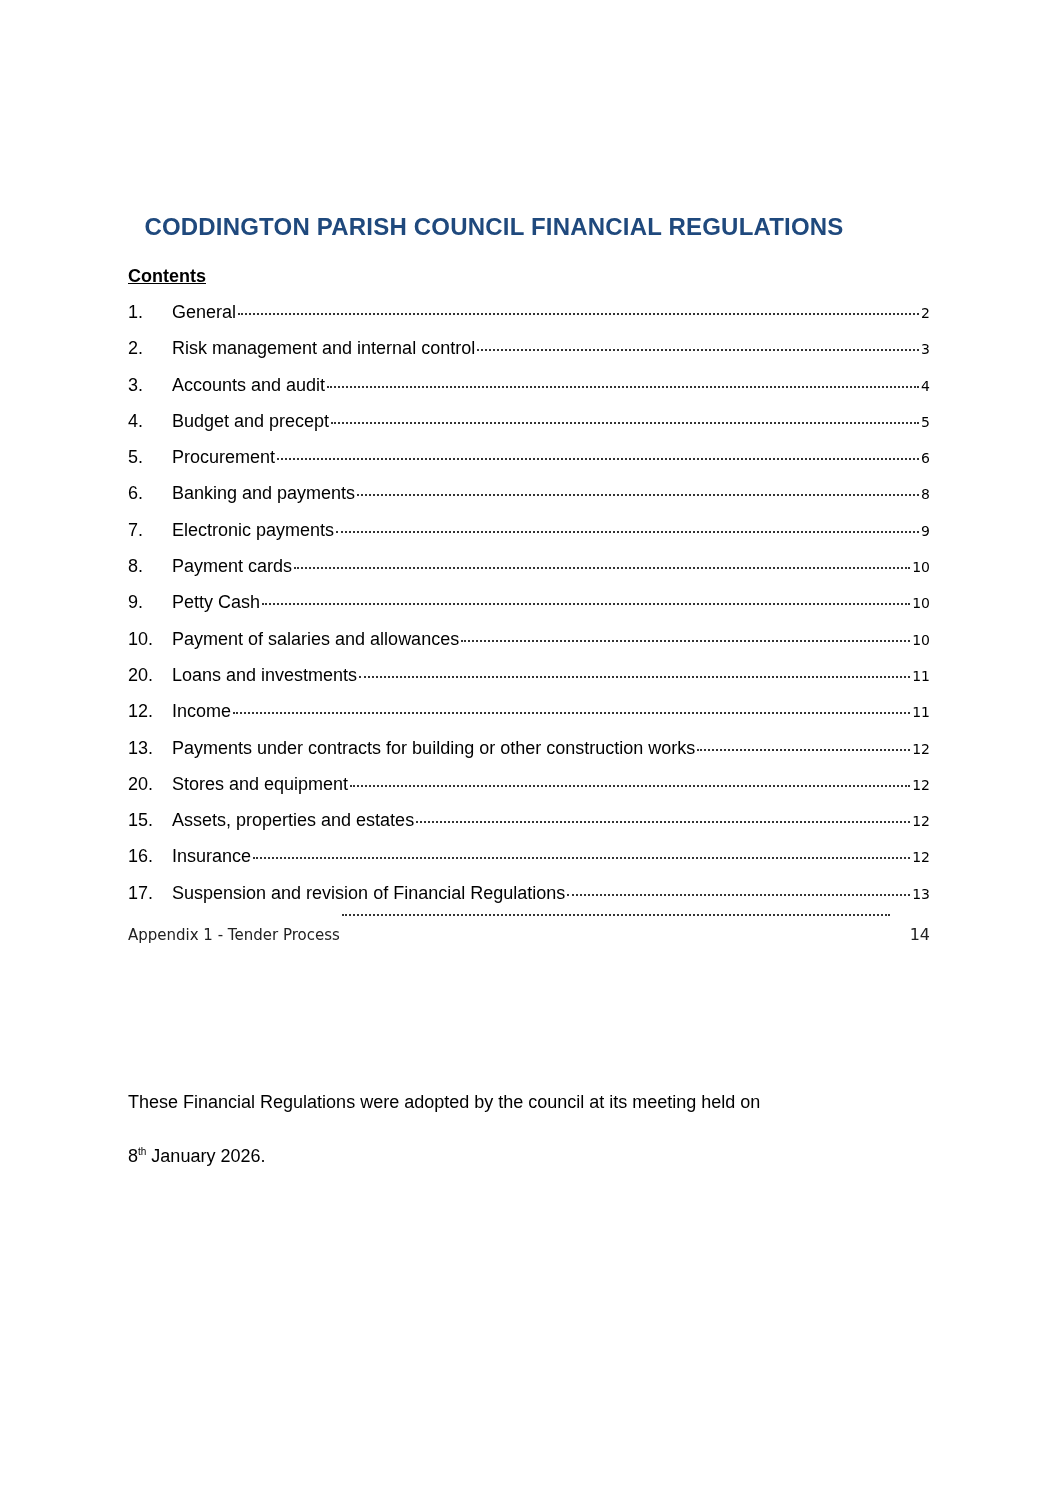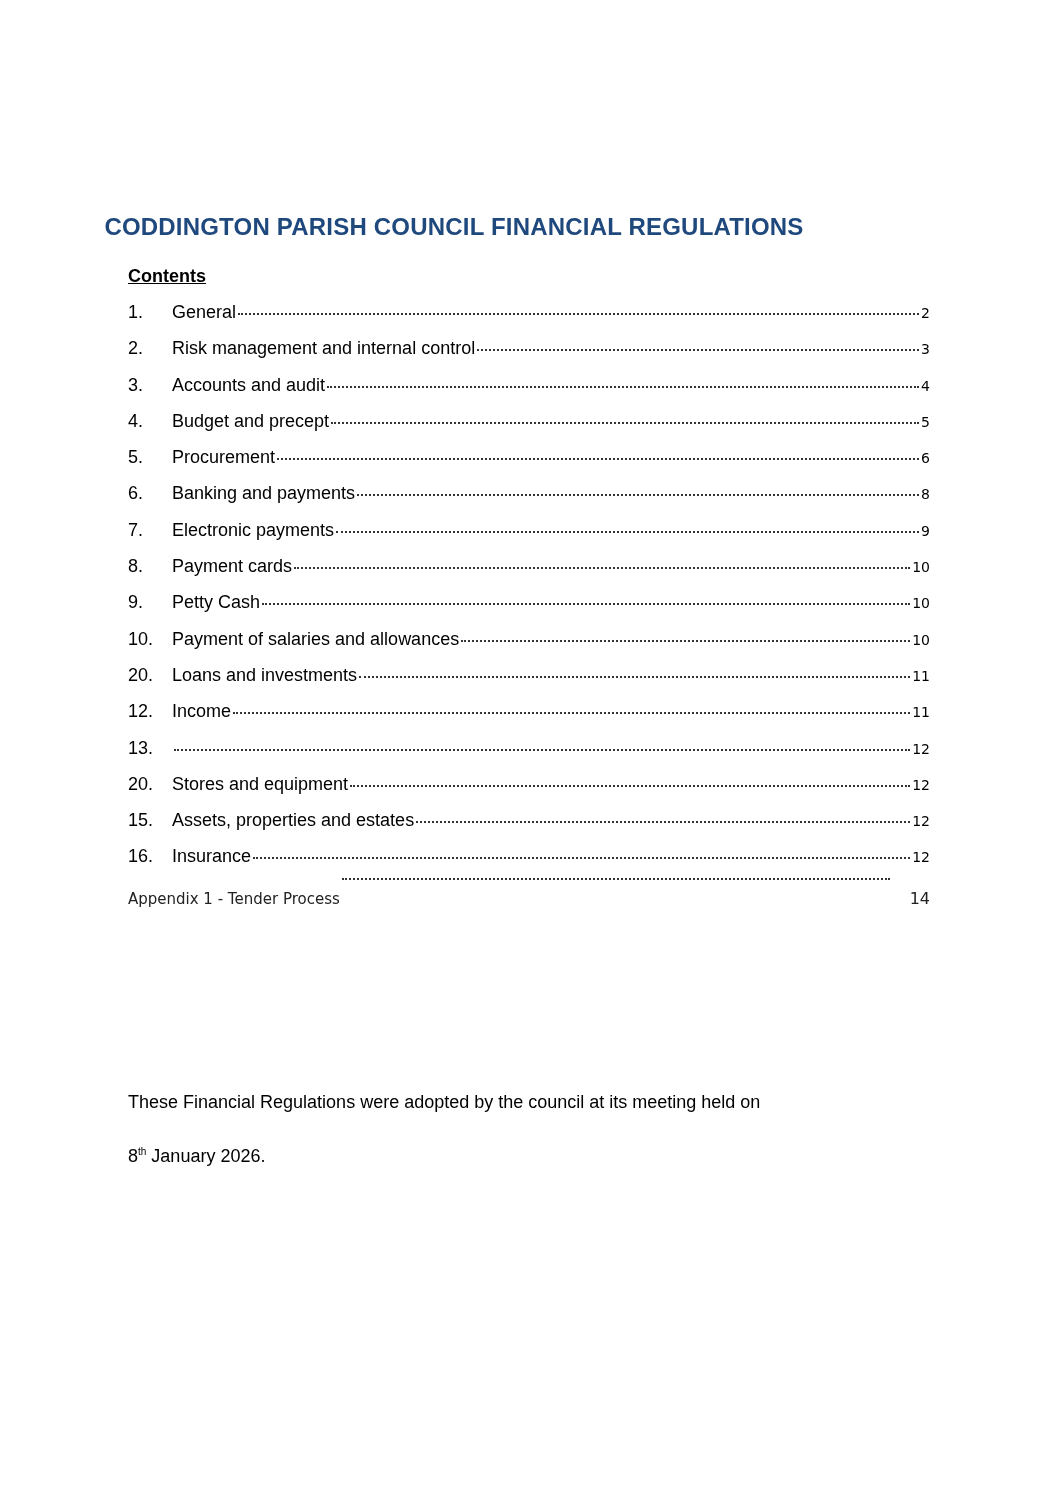--- a/index.html
+++ b/index.html
@@ -1,20 +1,20 @@
 <!DOCTYPE html>
 <html><head>
   <meta charset="utf-8">
   <style>
     html, body { margin: 0; padding: 0; background: #ffffff; }
     body { width: 1058px; height: 1497px; position: relative; overflow: hidden; font-family: "Liberation Sans", sans-serif; color: #000; }
     .title {
       position: absolute; left: 0; width: 908px; top: 213px;
       text-align: center; font-size: 24px; font-weight: bold;
-      color: #1f497d; letter-spacing: 0.2px;
+      color: #1f497d; letter-spacing: 0.2px; padding-left: 40px;
     }
     .contents-heading {
       position: absolute; left: 128px; top: 266px; font-size: 18px; font-weight: bold; text-decoration: underline;
     }
     .toc { position: absolute; left: 128px; top: 298px; width: 802px; }
     .toc-row {
       display: flex; align-items: baseline; height: 36.3px; font-size: 18px; line-height: 28px;
     }
     .toc-num { width: 44px; flex: 0 0 44px; }
     .toc-label { white-space: nowrap; }
@@ -104,20 +104,21 @@
       <span class="toc-page">11</span>
     </div>
   <div class="toc-row">
       <span class="toc-num">12.</span>
       <span class="toc-label">Income</span>
       <span class="toc-leader"></span>
       <span class="toc-page">11</span>
     </div>
   <div class="toc-row">
       <span class="toc-num">13.</span>
+      <span class="toc-label">Payments under contracts for building or other construction works</span>
       <span class="toc-leader"></span>
       <span class="toc-page">12</span>
     </div>
   <div class="toc-row">
       <span class="toc-num">20.</span>
       <span class="toc-label">Stores and equipment</span>
       <span class="toc-leader"></span>
       <span class="toc-page">12</span>
     </div>
   <div class="toc-row">
@@ -125,20 +126,26 @@
       <span class="toc-label">Assets, properties and estates</span>
       <span class="toc-leader"></span>
       <span class="toc-page">12</span>
     </div>
   <div class="toc-row">
       <span class="toc-num">16.</span>
       <span class="toc-label">Insurance</span>
       <span class="toc-leader"></span>
       <span class="toc-page">12</span>
     </div>
+  <div class="toc-row">
+      <span class="toc-num">17.</span>
+      <span class="toc-label">Suspension and revision of Financial Regulations</span>
+      <span class="toc-leader"></span>
+      <span class="toc-page">13</span>
+    </div>
   <div class="toc-row appendix">
       <span class="toc-label">Appendix 1 - Tender Process</span>
       <span class="toc-leader"></span>
       <span class="toc-page">14</span>
     </div>
 </div>
 
 <div class="footer-text line1">These Financial Regulations were adopted by the council at its meeting held on</div>
 <div class="footer-text line2"><span>8</span><sup>th</sup><span> January 2026.</span></div>
 

